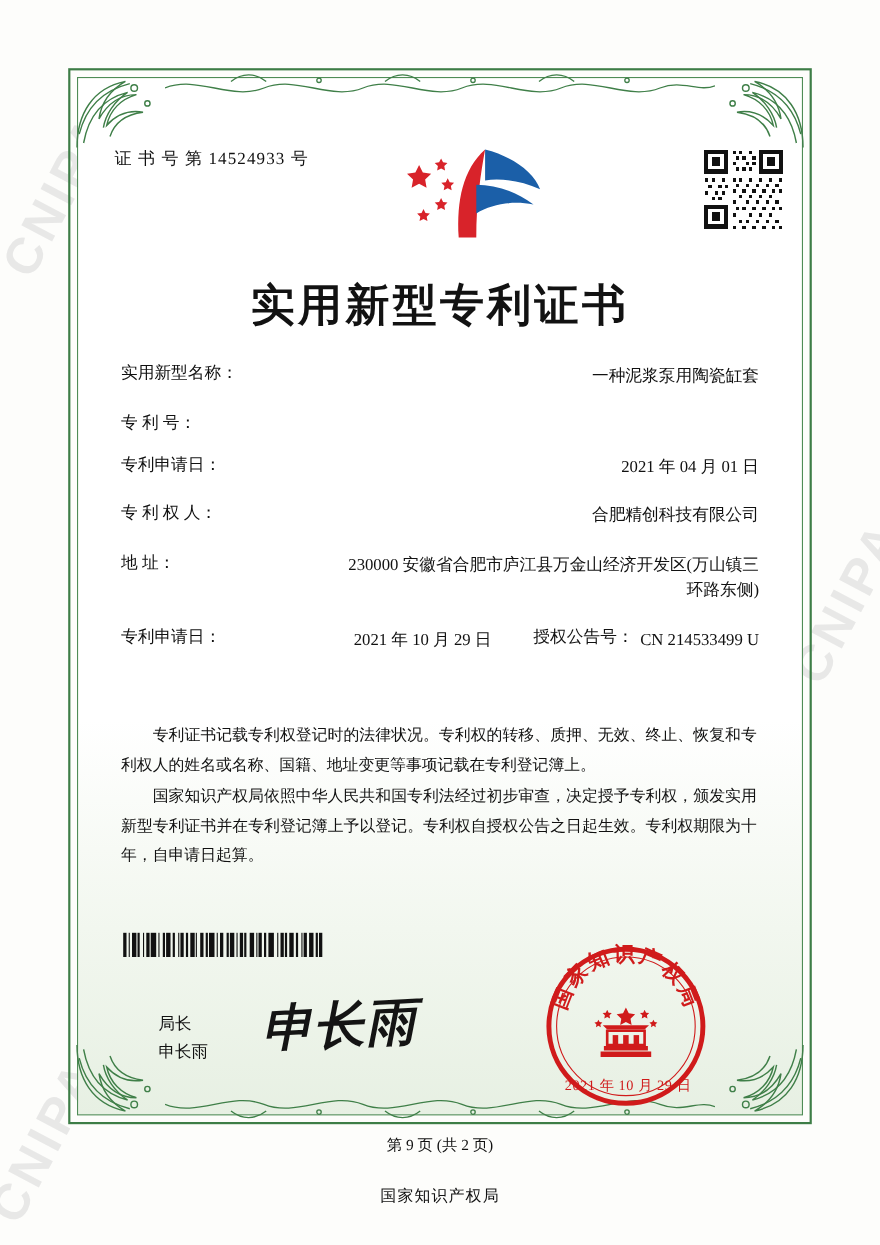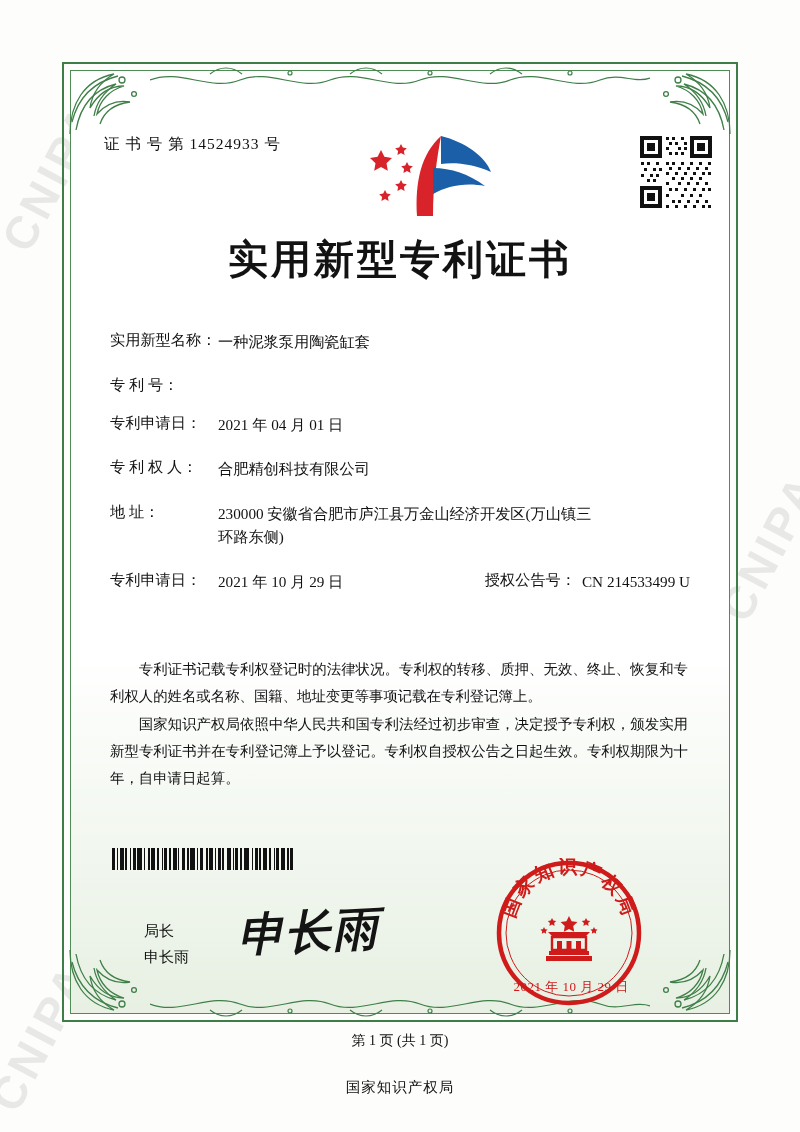--- a/index.html
+++ b/index.html
@@ -95,21 +95,21 @@
     left: 345px; top: 128px;
     width: 150px; height: 92px;
   }
   .qr {
     position: absolute;
     right: 86px; top: 134px;
     width: 76px; height: 76px;
   }
   .title {
     position: absolute;
-    left: 0; right: 0; top: 232px;
+    left: 0; right: 0; top: 250px;
     text-align: center;
     font-size: 40px;
     font-weight: bold;
     letter-spacing: 3px;
     color: #121212;
     font-family: "Liberation Serif", "DejaVu Serif", serif;
   }
 
   
   .fields {
@@ -129,20 +129,21 @@
     width: 108px;
     flex: 0 0 108px;
     letter-spacing: 0px;
     white-space: nowrap;
   }
   .val {
     flex: 1 1 auto;
     white-space: pre-wrap;
     line-height: 1.55;
     margin-top: -2px;
+    text-align: right;
   }
   .inline-lbl {
     margin-left: 38px;
     white-space: nowrap;
   }
 
   
   .paras {
     position: absolute;
     left: 110px; top: 656px;
@@ -553,16 +554,16 @@
         <path d="M75 58 l2.6 5.2 5.8 .8 -4.2 4.1 1 5.7 -5.2 -2.7 -5.2 2.7 1 -5.7 -4.2 -4.1 5.8 -.8 Z"></path>
         <path d="M58 60 l1.3 2.6 2.9 .4 -2.1 2 .5 2.9 -2.6 -1.4 -2.6 1.4 .5 -2.9 -2.1 -2 2.9 -.4 Z"></path>
         <path d="M92 60 l1.3 2.6 2.9 .4 -2.1 2 .5 2.9 -2.6 -1.4 -2.6 1.4 .5 -2.9 -2.1 -2 2.9 -.4 Z"></path>
         <path d="M50 69 l1.1 2.2 2.5 .4 -1.8 1.7 .4 2.5 -2.2 -1.2 -2.2 1.2 .4 -2.5 -1.8 -1.7 2.5 -.4 Z"></path>
         <path d="M100 69 l1.1 2.2 2.5 .4 -1.8 1.7 .4 2.5 -2.2 -1.2 -2.2 1.2 .4 -2.5 -1.8 -1.7 2.5 -.4 Z"></path>
       </g>
     </svg>
   </div>
   <div class="seal-date">2021 年 10 月 29 日</div>
 
-  <div class="page-no">第 1 页 (共 1 页)</div>
+  <div class="page-no">第 9 页 (共 2 页)</div>
   <div class="foot-note">国家知识产权局</div>
 
 </div>
 
 </body></html>

